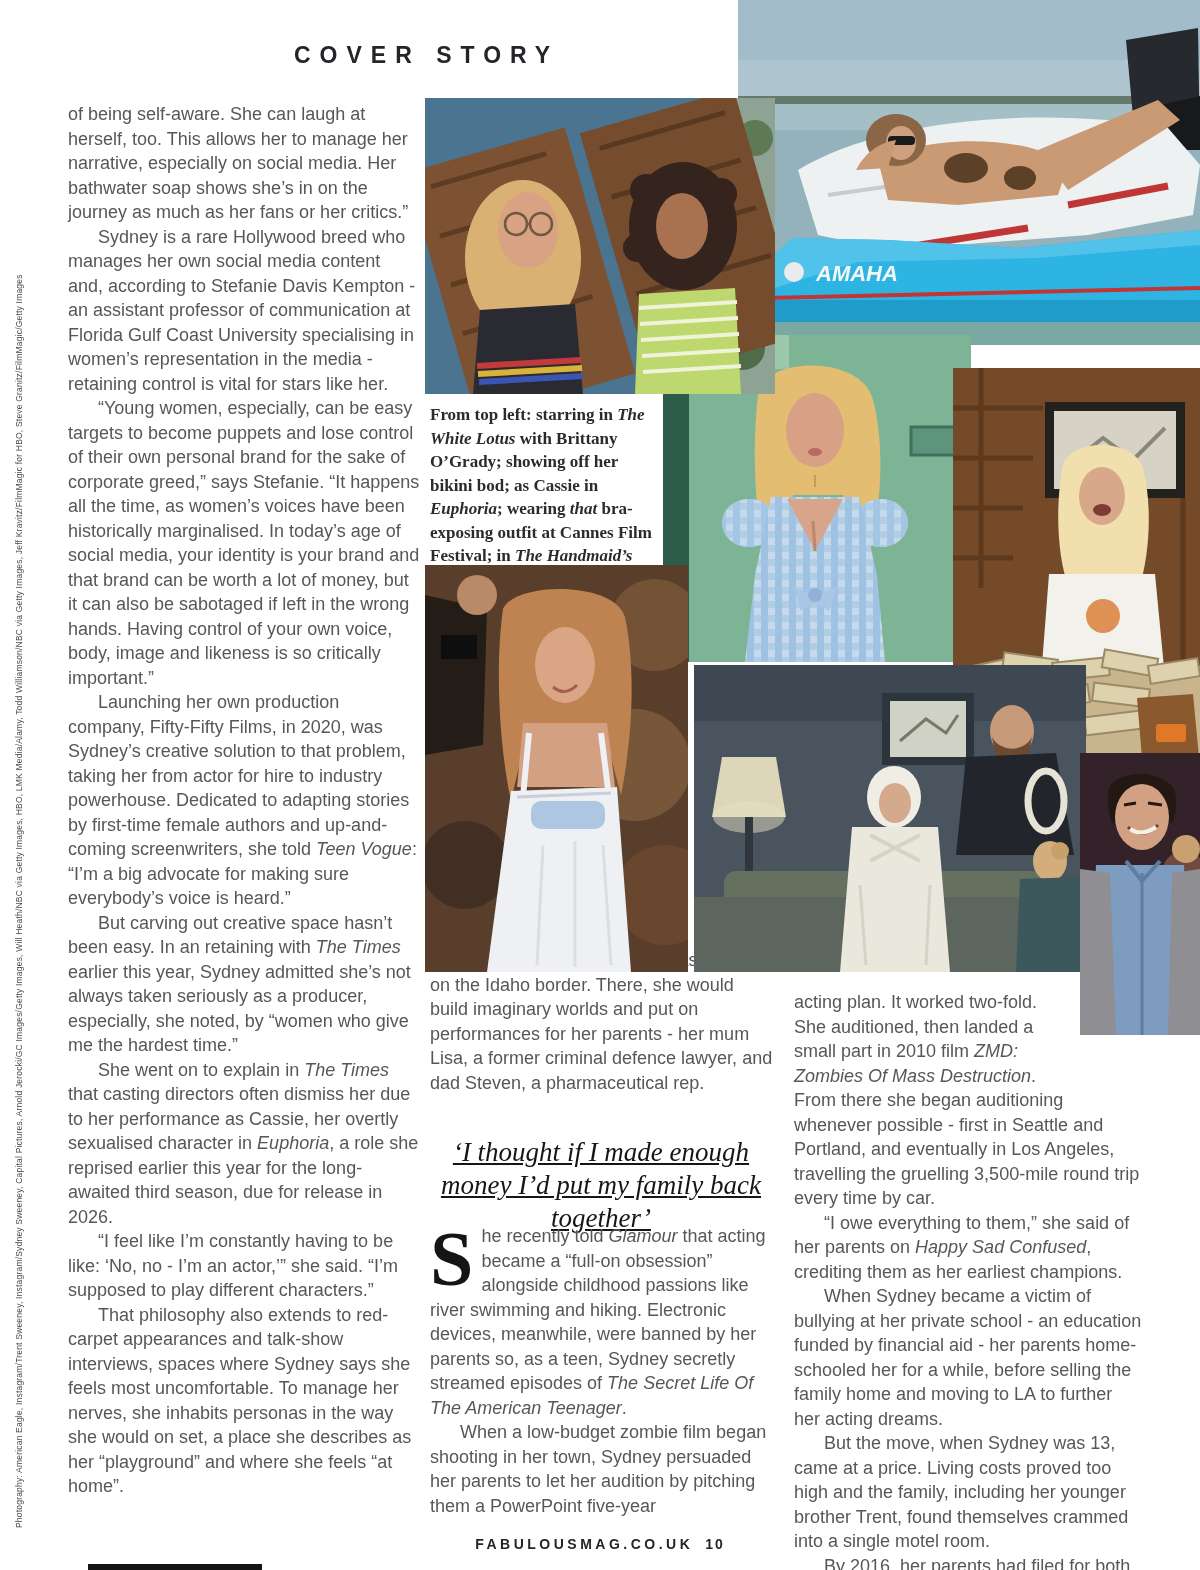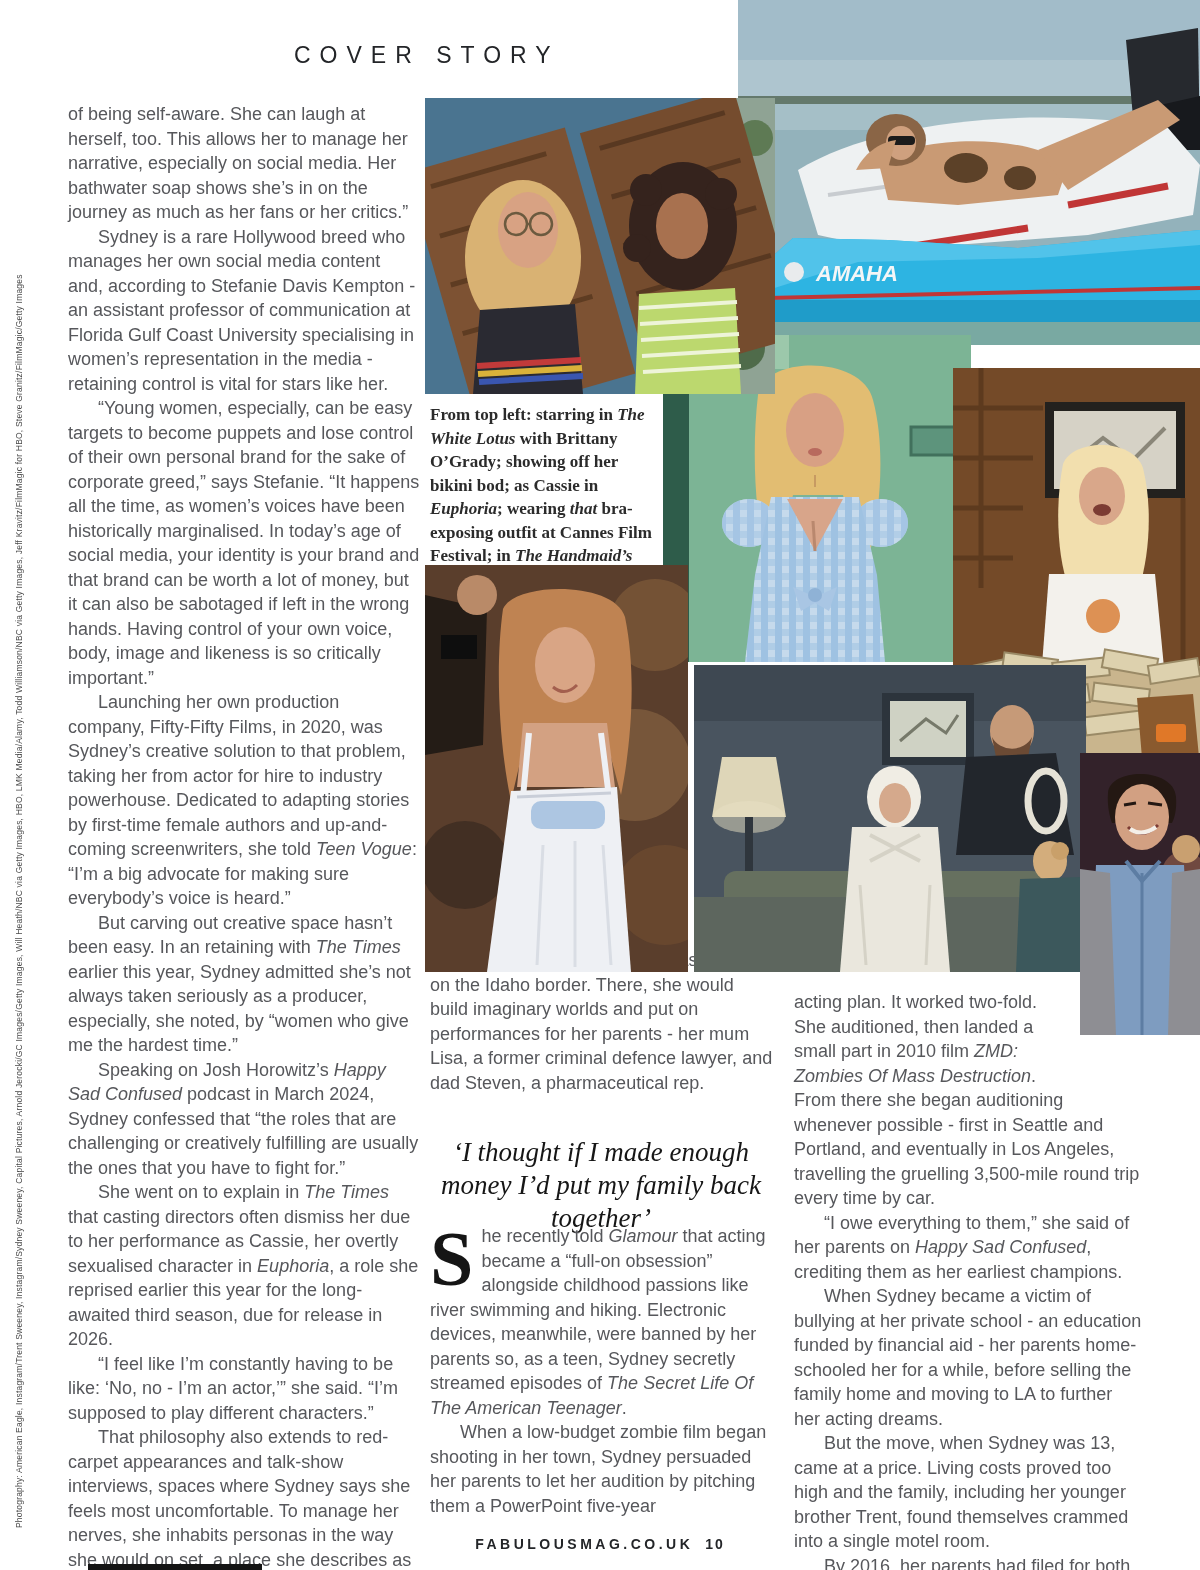--- a/index.html
+++ b/index.html
@@ -3,38 +3,38 @@
 <meta charset="utf-8">
 <style>
   html,body{margin:0;padding:0;background:#ffffff;}
   .page{position:relative;width:1200px;height:1570px;background:#ffffff;overflow:hidden;
         font-family:"Liberation Sans",sans-serif;}
   
   .credits{position:absolute;left:14px;top:272px;height:1256px;width:16px;
            writing-mode:vertical-rl;transform:rotate(180deg);
            font-size:8.5px;letter-spacing:.2px;color:#4a4a4a;white-space:nowrap;}
   
-  .kicker{position:absolute;left:294px;top:42px;font-size:23px;font-weight:normal;
+  .kicker{position:absolute;left:294px;top:42px;font-size:23px;font-weight:bold;
           letter-spacing:9px;color:#232528;}
   
   .col{position:absolute;color:#56575b;font-size:18px;line-height:24.5px;}
   .col p{margin:0;text-indent:30px;}
   .col p.noindent{text-indent:0;}
   .it{font-style:italic;}
   .drop{float:left;font-family:"Liberation Serif",serif;font-weight:bold;font-size:78px;
         line-height:62px;padding:4px 8px 0 0;color:#151515;}
   .intrude{float:right;width:92px;height:74px;}
   
   .caption{position:absolute;left:430px;top:403px;width:226px;
            font-family:"Liberation Serif",serif;font-size:17px;line-height:23.5px;color:#2b2b2b;}
   .caption p{margin:0;text-indent:0;font-weight:bold;}
   
   .pullquote{position:absolute;left:424px;top:1136px;width:354px;text-align:center;
              font-family:"Liberation Serif",serif;font-style:italic;font-size:27px;
-             line-height:33px;color:#161616;}
+             line-height:33px;color:#161616;text-decoration:underline;}
   
   .footer{position:absolute;left:0;top:1536px;width:100%;text-align:center;
           font-size:14px;font-weight:bold;letter-spacing:3.5px;color:#232528;}
   .footer .pageno{margin-left:12px;letter-spacing:2px;}
   
   .photo{position:absolute;overflow:hidden;background:#d946ef;}
   .photo svg{display:block;width:100%;height:100%;}
   .ph-jetski{left:738px;top:0;width:462px;height:345px;z-index:1;}
   .ph-lotus{left:425px;top:98px;width:350px;height:296px;z-index:2;}
   .ph-euphoria{left:663px;top:335px;width:308px;height:327px;z-index:1;}
@@ -268,21 +268,20 @@
   <div class="caption">
       <p class="noindent"><span>From top left: starring in </span><span class="it">The White Lotus</span><span> with Brittany O’Grady; showing off her bikini bod; as Cassie in </span><span class="it">Euphoria</span><span>; wearing </span><span class="it">that</span><span> bra-exposing outfit at Cannes Film Festival; in </span><span class="it">The Handmaid’s Tale</span><span> in 2018</span></p>
     </div>
 
   <div class="col" style="left:68px;top:102px;width:352px;">
       <p class="noindent"><span>of being self-aware. She can laugh at herself, too. This allows her to manage her narrative, especially on social media. Her bathwater soap shows she’s in on the journey as much as her fans or her critics.”</span></p>
       <p><span>Sydney is a rare Hollywood breed who manages her own social media content and, according to Stefanie Davis Kempton - an assistant professor of communication at Florida Gulf Coast University specialising in women’s representation in the media - retaining control is vital for stars like her.</span></p>
       <p><span>“Young women, especially, can be easy targets to become puppets and lose control of their own personal brand for the sake of corporate greed,” says Stefanie. “It happens all the time, as women’s voices have been historically marginalised. In today’s age of social media, your identity is your brand and that brand can be worth a lot of money, but it can also be sabotaged if left in the wrong hands. Having control of your own voice, body, image and likeness is so critically important.”</span></p>
       <p><span>Launching her own production company, Fifty-Fifty Films, in 2020, was Sydney’s creative solution to that problem, taking her from actor for hire to industry powerhouse. Dedicated to adapting stories by first-time female authors and up-and-coming screenwriters, she told </span><span class="it">Teen Vogue</span><span>: “I’m a big advocate for making sure everybody’s voice is heard.”</span></p>
       <p><span>But carving out creative space hasn’t been easy. In an retaining with </span><span class="it">The Times</span><span> earlier this year, Sydney admitted she’s not always taken seriously as a producer, especially, she noted, by “women who give me the hardest time.”</span></p>
-      <p><span>Speaking on Josh Horowitz’s </span><span class="it">Happy Sad Confused</span><span> podcast in March 2024, Sydney confessed that “the roles that are challenging or creatively fulfilling are usually the ones that you have to fight for.”</span></p>
       <p><span>She went on to explain in </span><span class="it">The Times</span><span> that casting directors often dismiss her due to her performance as Cassie, her overtly sexualised character in </span><span class="it">Euphoria</span><span>, a role she reprised earlier this year for the long-awaited third season, due for release in 2026.</span></p>
       <p><span>“I feel like I’m constantly having to be like: ‘No, no - I’m an actor,’” she said. “I’m supposed to play different characters.”</span></p>
       <p><span>That philosophy also extends to red-carpet appearances and talk-show interviews, spaces where Sydney says she feels most uncomfortable. To manage her nerves, she inhabits personas in the way she would on set, a place she describes as her “playground” and where she feels “at home”.</span></p>
     </div>
 
   <div class="col" style="left:430px;top:948px;width:346px;">
       <p class="noindent"><span>the family home in Spokane, Washington, on the Idaho border. There, she would build imaginary worlds and put on performances for her parents - her mum Lisa, a former criminal defence lawyer, and dad Steven, a pharmaceutical rep.</span></p>
     </div>
 
   <div class="pullquote">‘I thought if I made enough money I’d put my family back together’</div>

